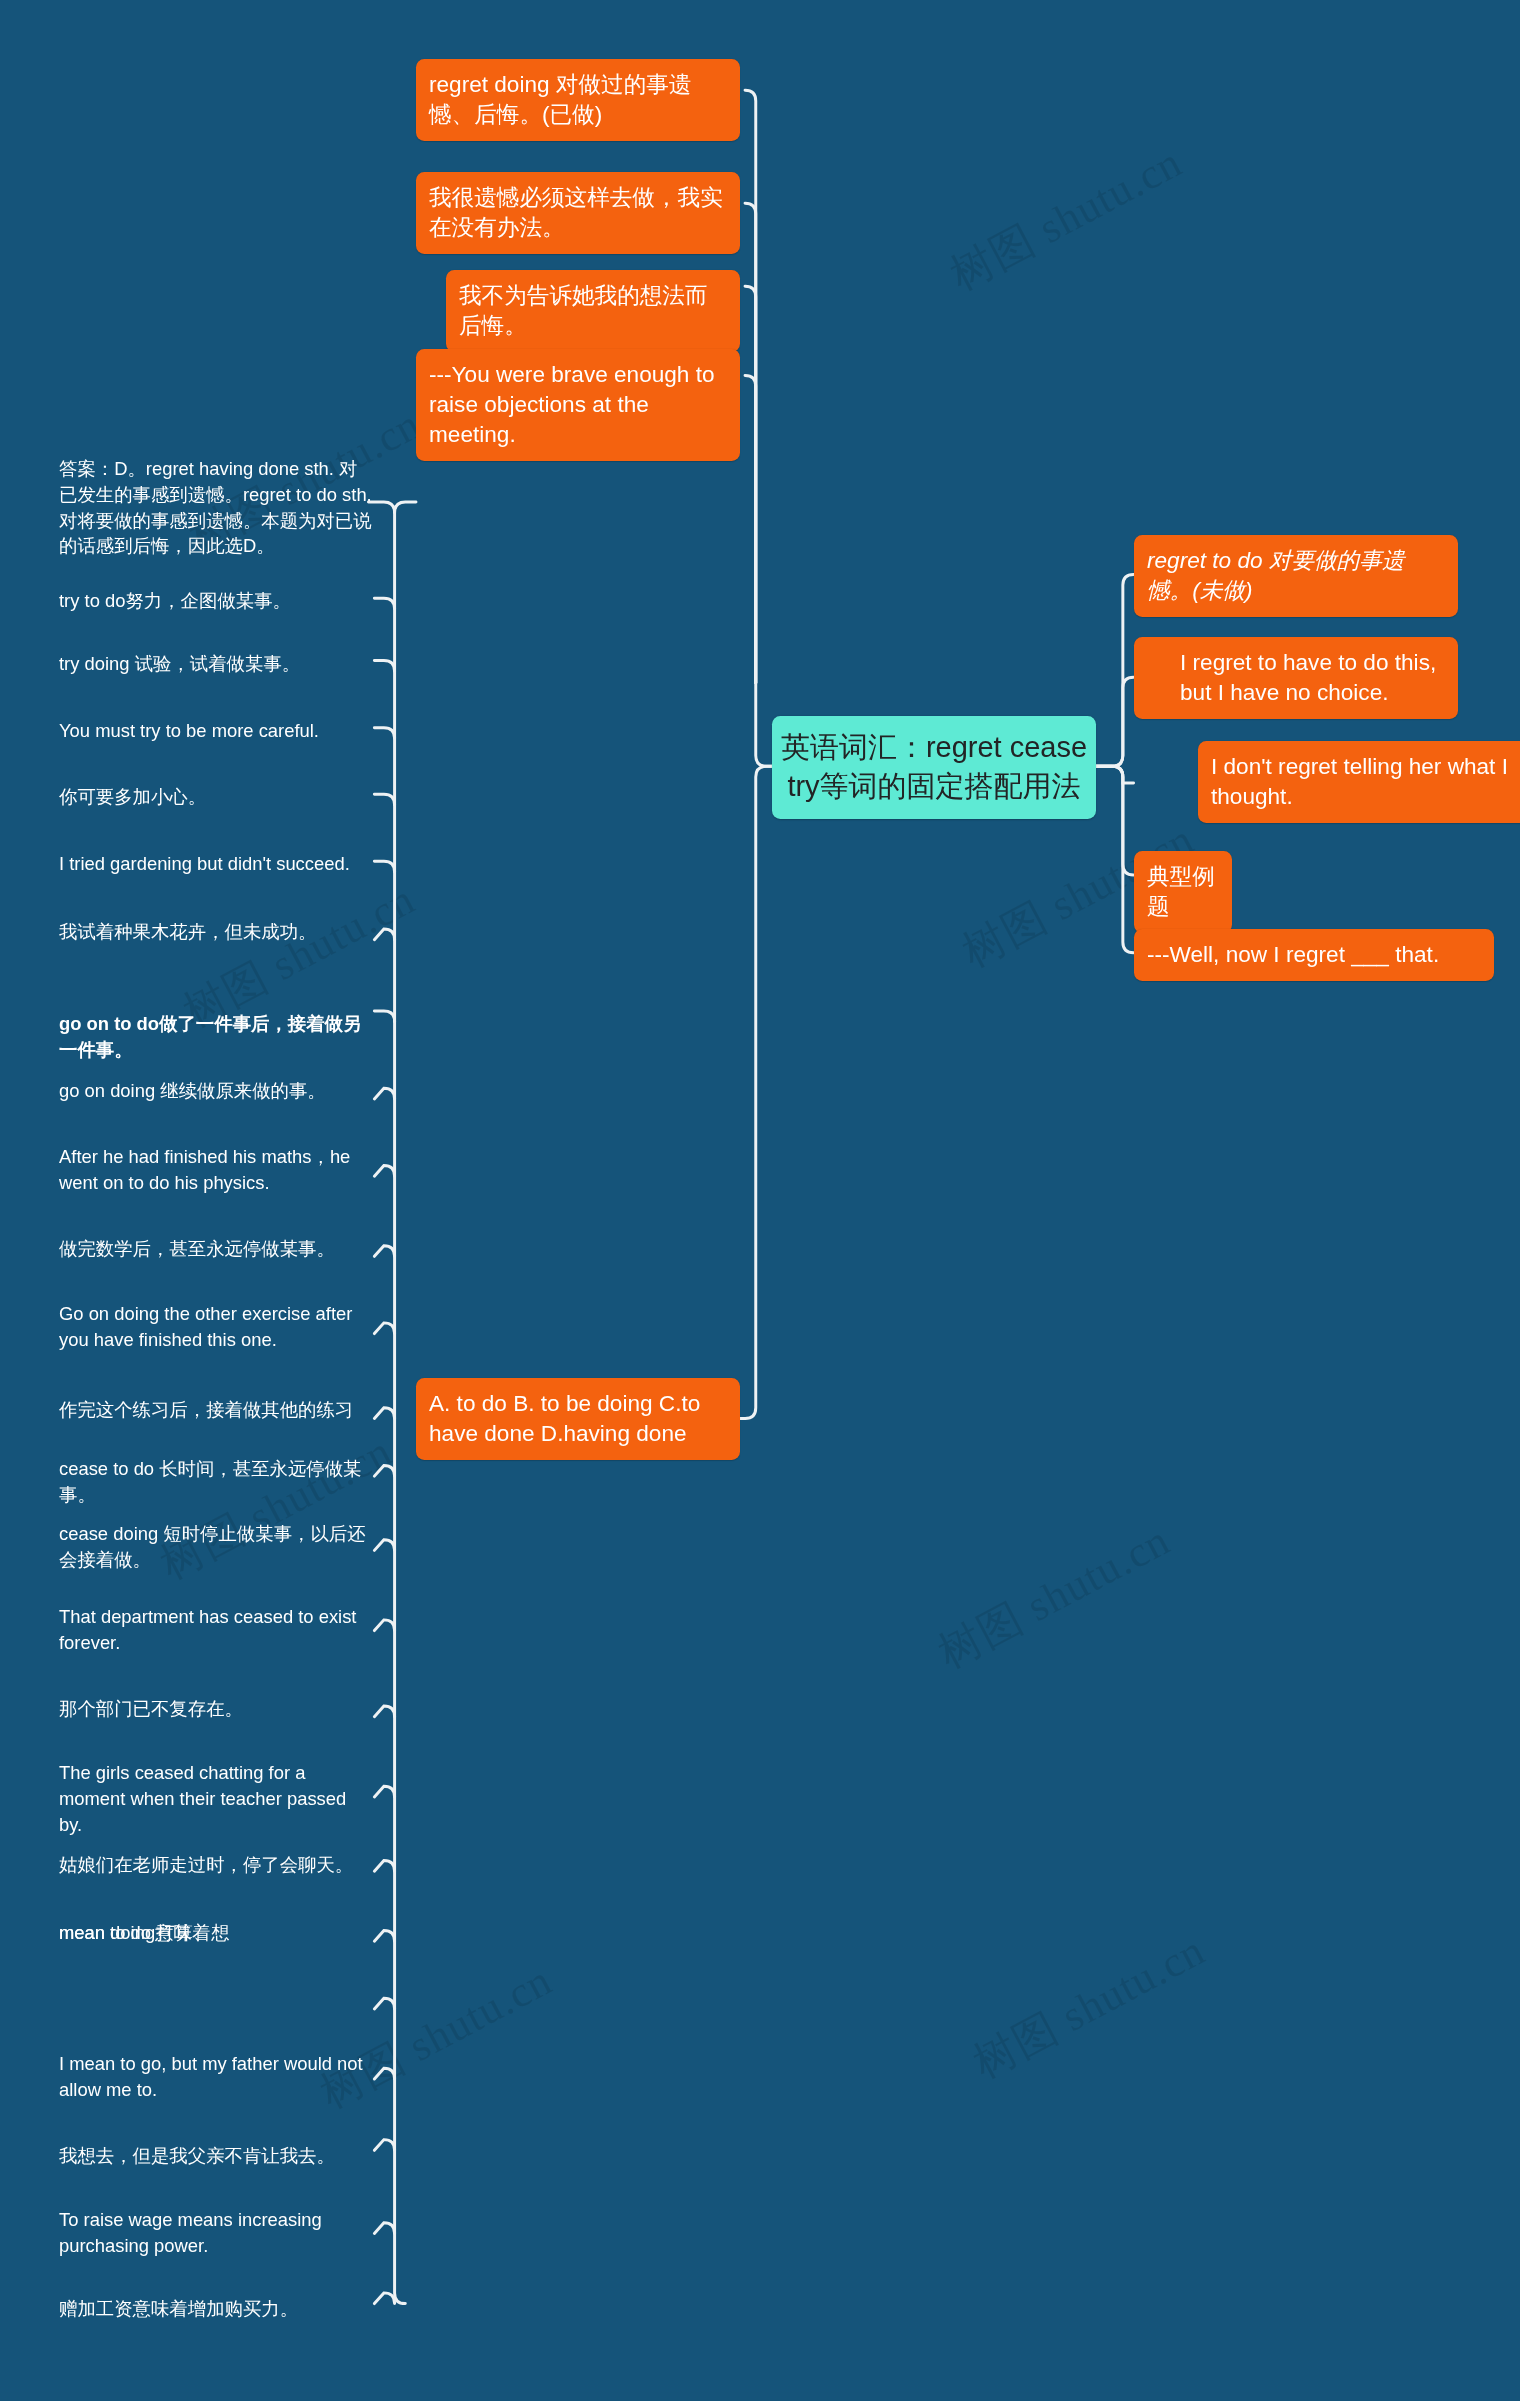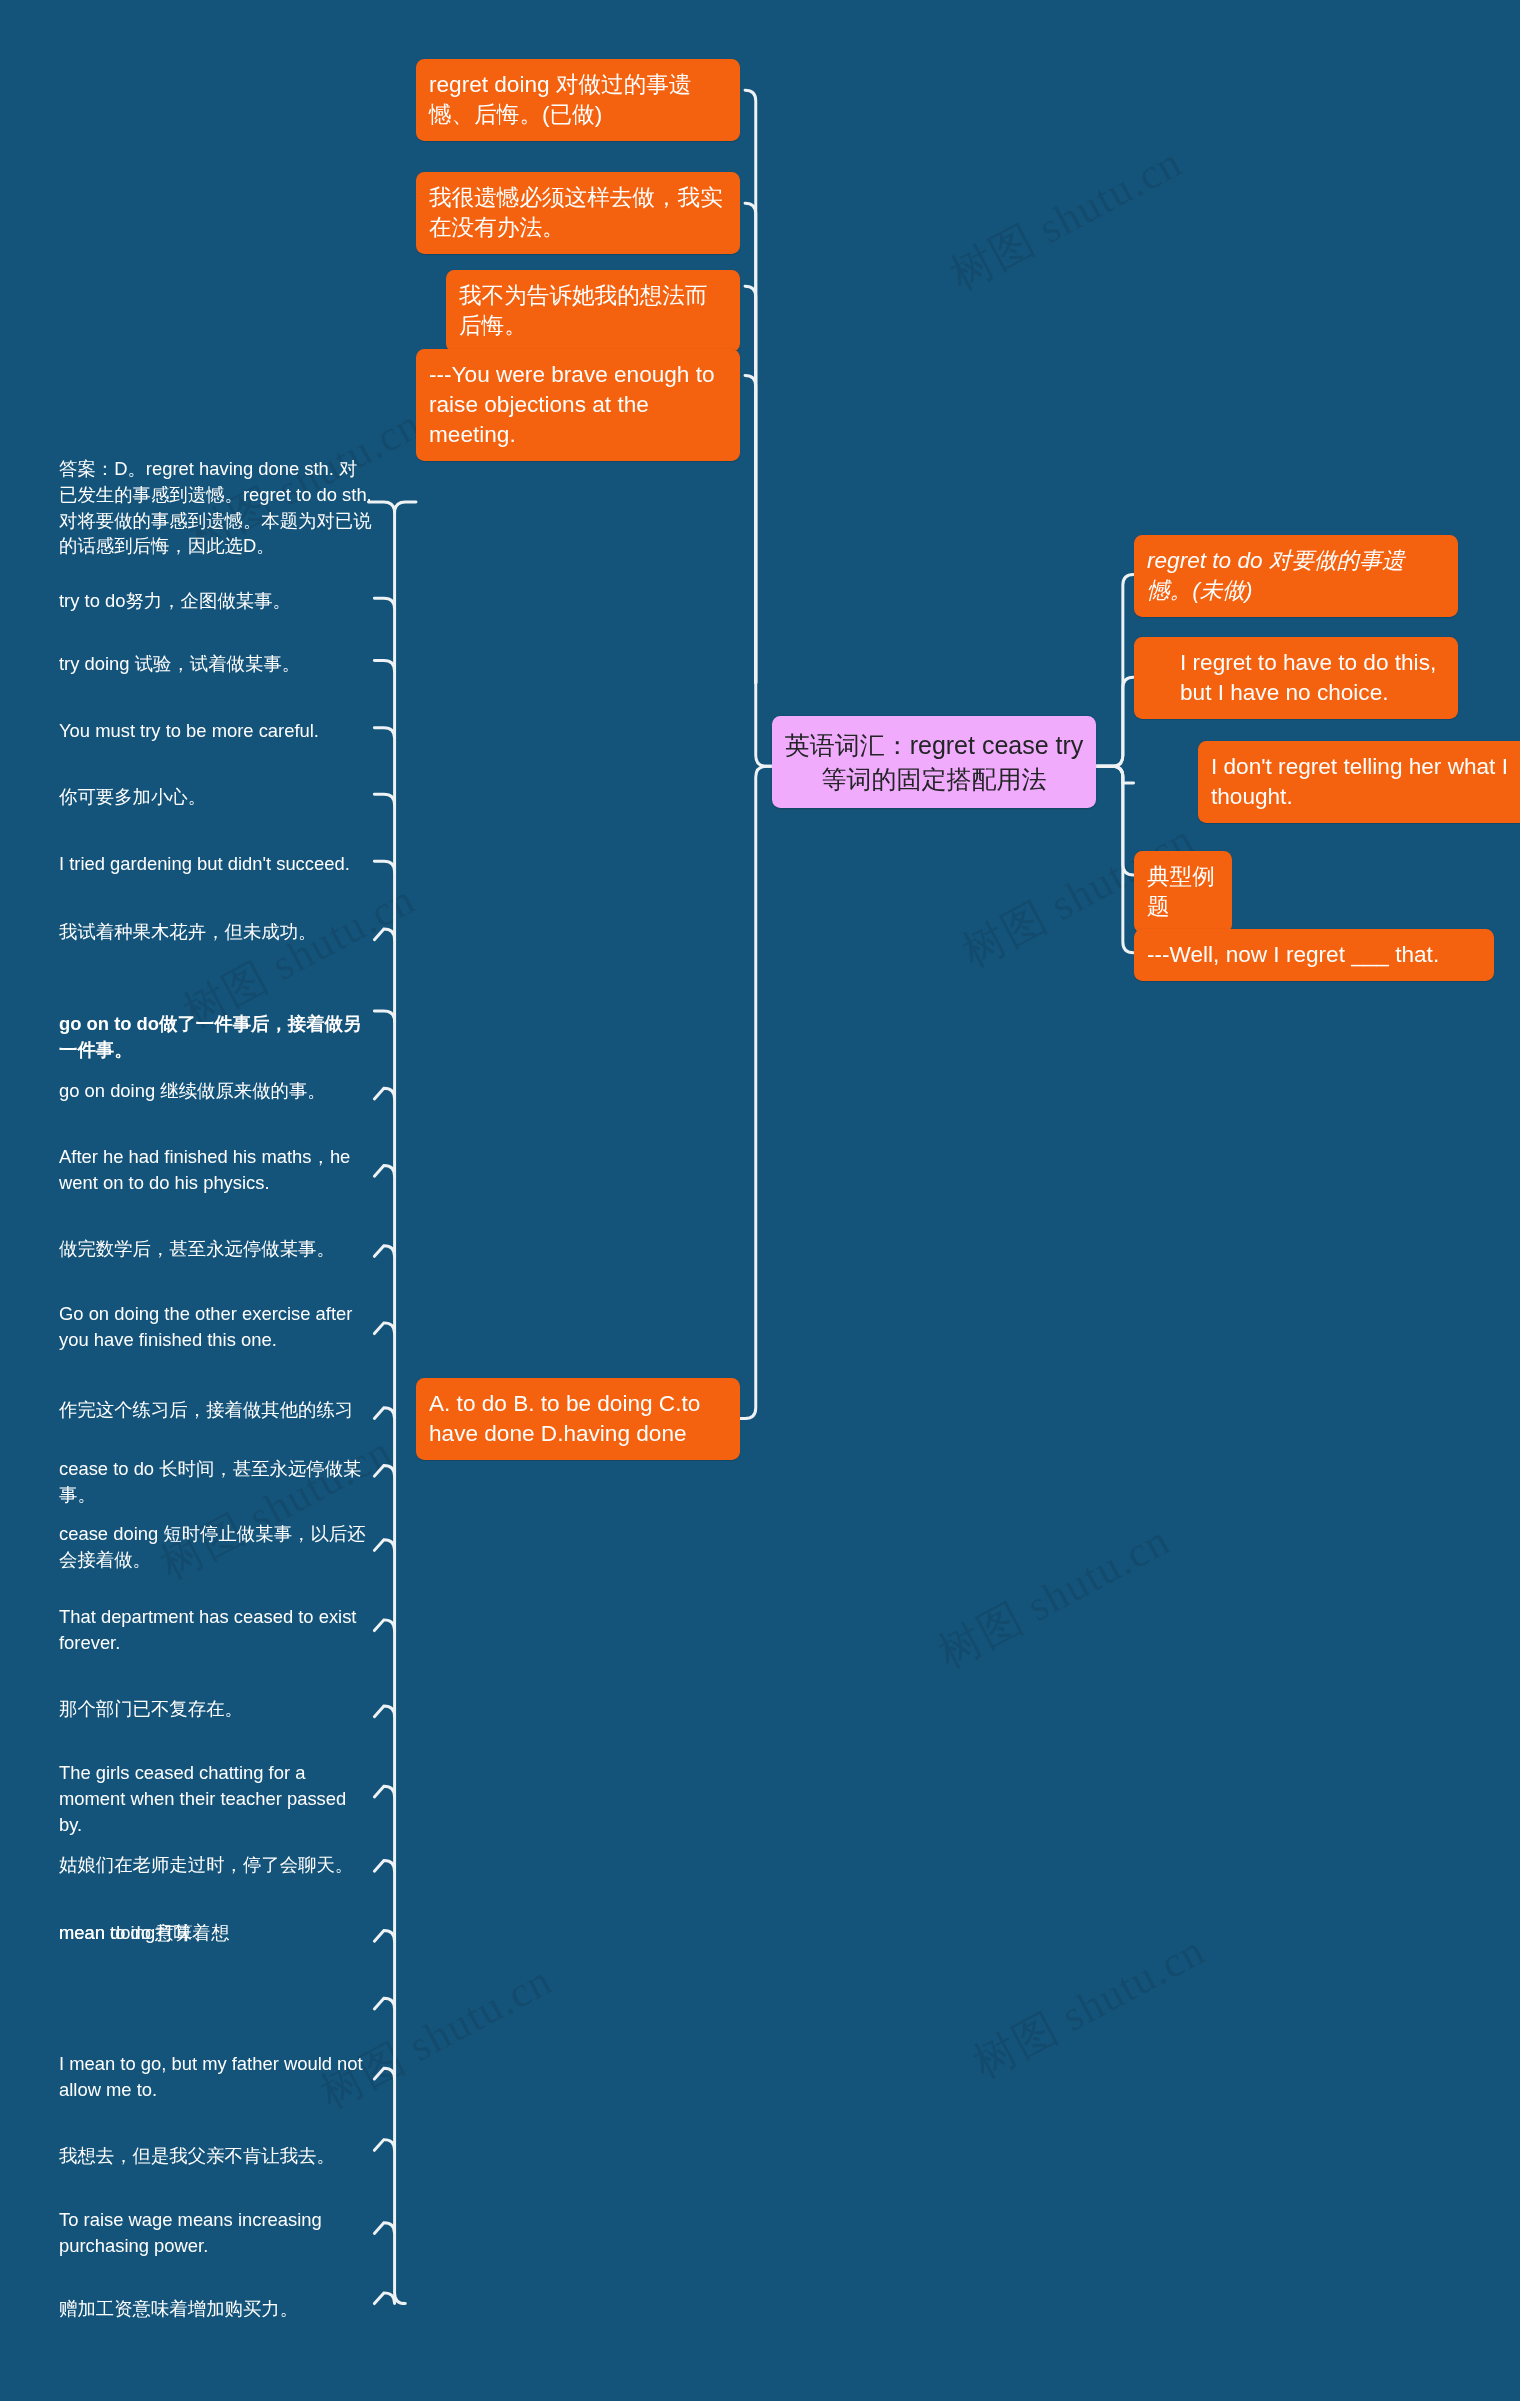--- a/index.html
+++ b/index.html
@@ -37,25 +37,25 @@
   .orange{
     background:#f4620f;
     color:#ffffff;
     border-radius:8.3px;
     padding:10.7px 13px;
     font-size:22.6px;
     line-height:1.34;
     box-shadow:0 0.6px 1.2px rgba(0,0,0,.18);
   }
   .center{
-    background:#f0abfc;
+    background:#5eead4;
     color:#222425;
     border-radius:8.3px;
     padding:12px 7px;
-    font-size:25px;
+    font-size:29px;
     line-height:1.36;
     text-align:center;
     box-shadow:0 0.6px 1.8px rgba(0,0,0,.22);
   }
   .plain{
     color:#ffffff;
     font-size:18.4px;
     line-height:1.40;
     background:transparent;
   }

